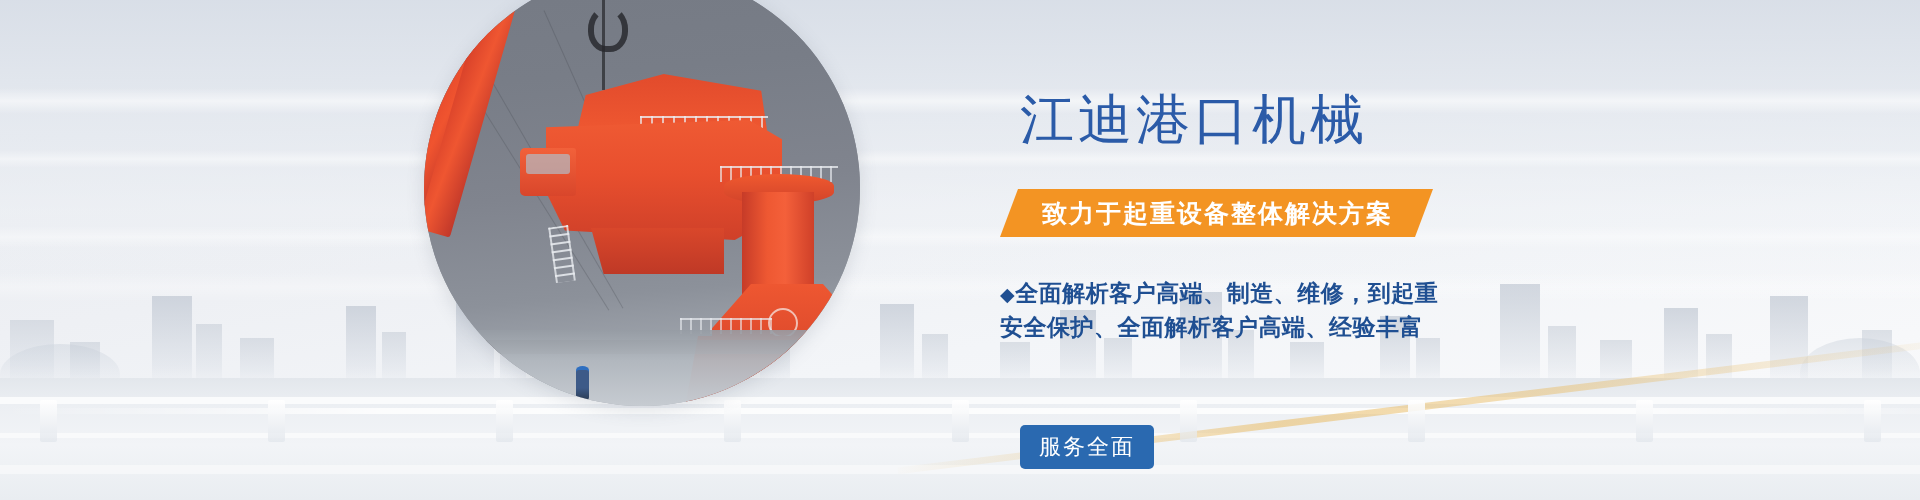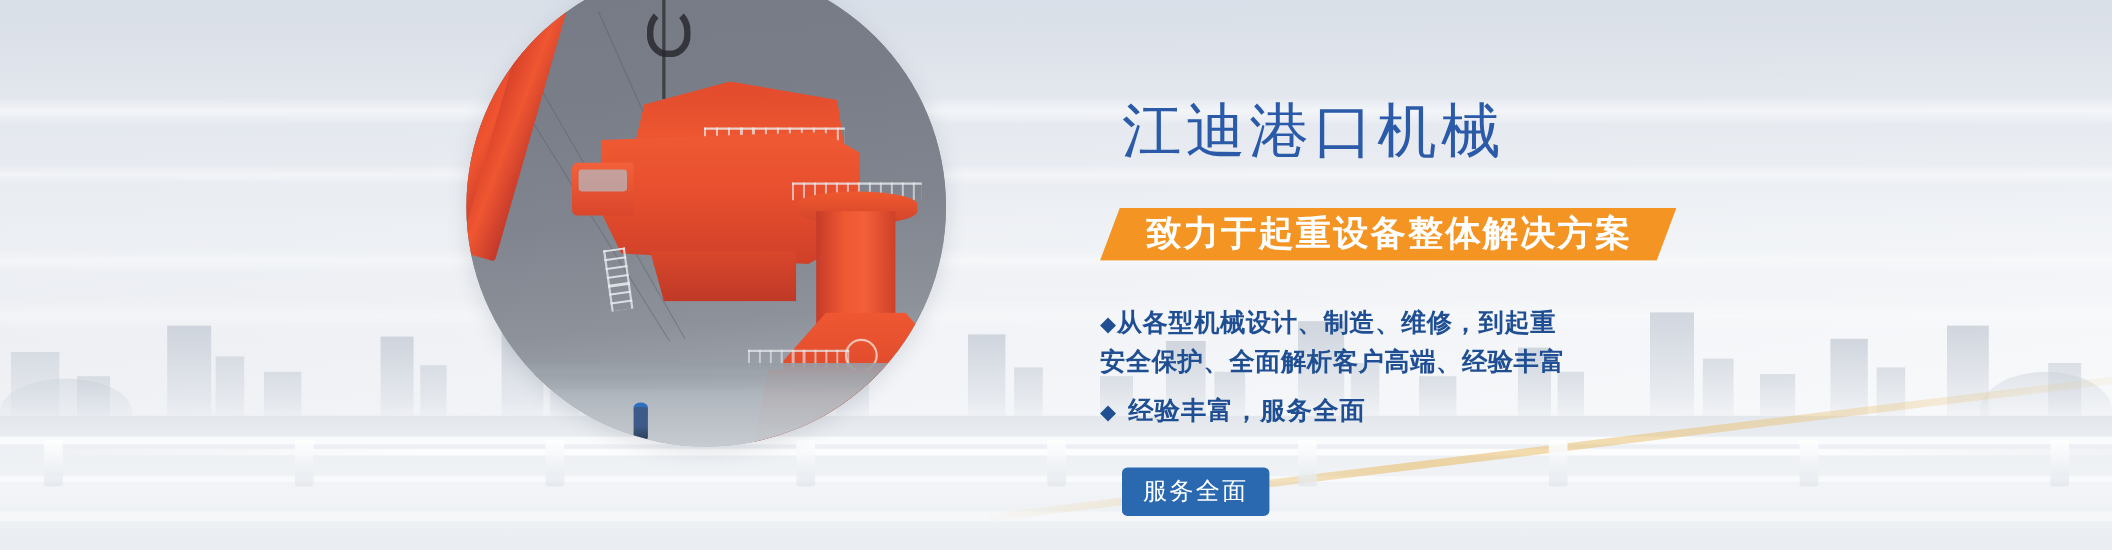--- a/index.html
+++ b/index.html
@@ -294,21 +294,21 @@
     left: -10px;
     top: 160px;
     height: 48px;
     padding: 0 40px 0 42px;
     display: flex;
     align-items: center;
     background: #f39423;
     clip-path: polygon(18px 0, 100% 0, calc(100% - 18px) 100%, 0 100%);
   }
   .ribbon-text {
-    font-size: 32px;
+    font-size: 25px;
     font-weight: 700;
     color: #ffffff;
     letter-spacing: 2px;
     white-space: nowrap;
   }
 
   .features {
     position: absolute;
     left: -10px;
     top: 248px;
@@ -456,21 +456,20 @@
 
   <div class="content">
 
     <div class="title">江迪港口机械</div>
 
     <div class="ribbon">
       <span class="ribbon-text">致力于起重设备整体解决方案</span>
     </div>
 
     <div class="features">
-      <p class="feature-para"><span class="dia">◆</span><span>从各型机械设计、制造、维修，到起重</span><br><span>安全保护、全面解析客户高端、经验丰富</span></p>
+      <p class="feature-para"><span class="dia">◆</span><span>全面解析客户高端、制造、维修，到起重</span><br><span>安全保护、全面解析客户高端、经验丰富</span></p>
     </div>
 
-    <div class="feature-line2"><span class="dia">◆</span><span>经验丰富，服务全面</span></div>
 
     <button class="cta">服务全面</button>
   </div>
 
 </div>
 
 </body></html>

